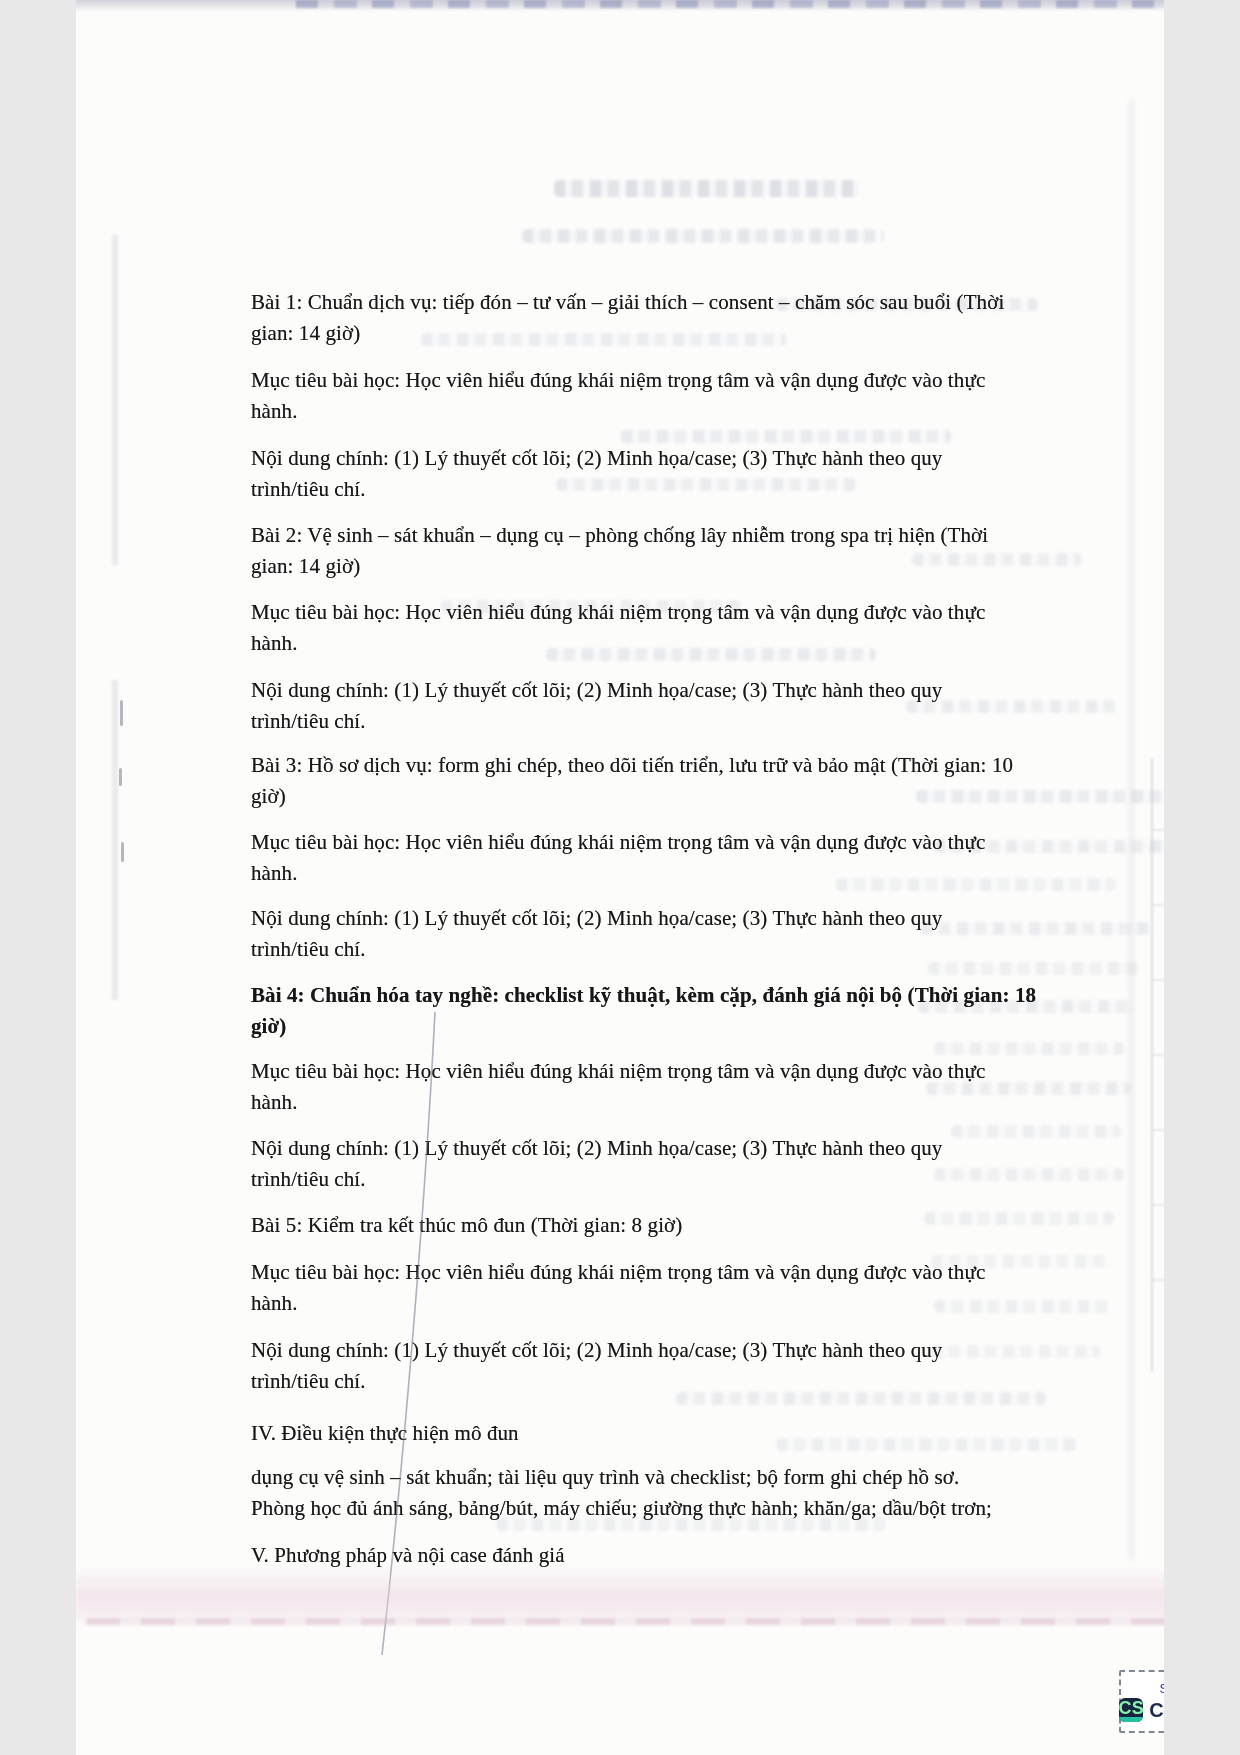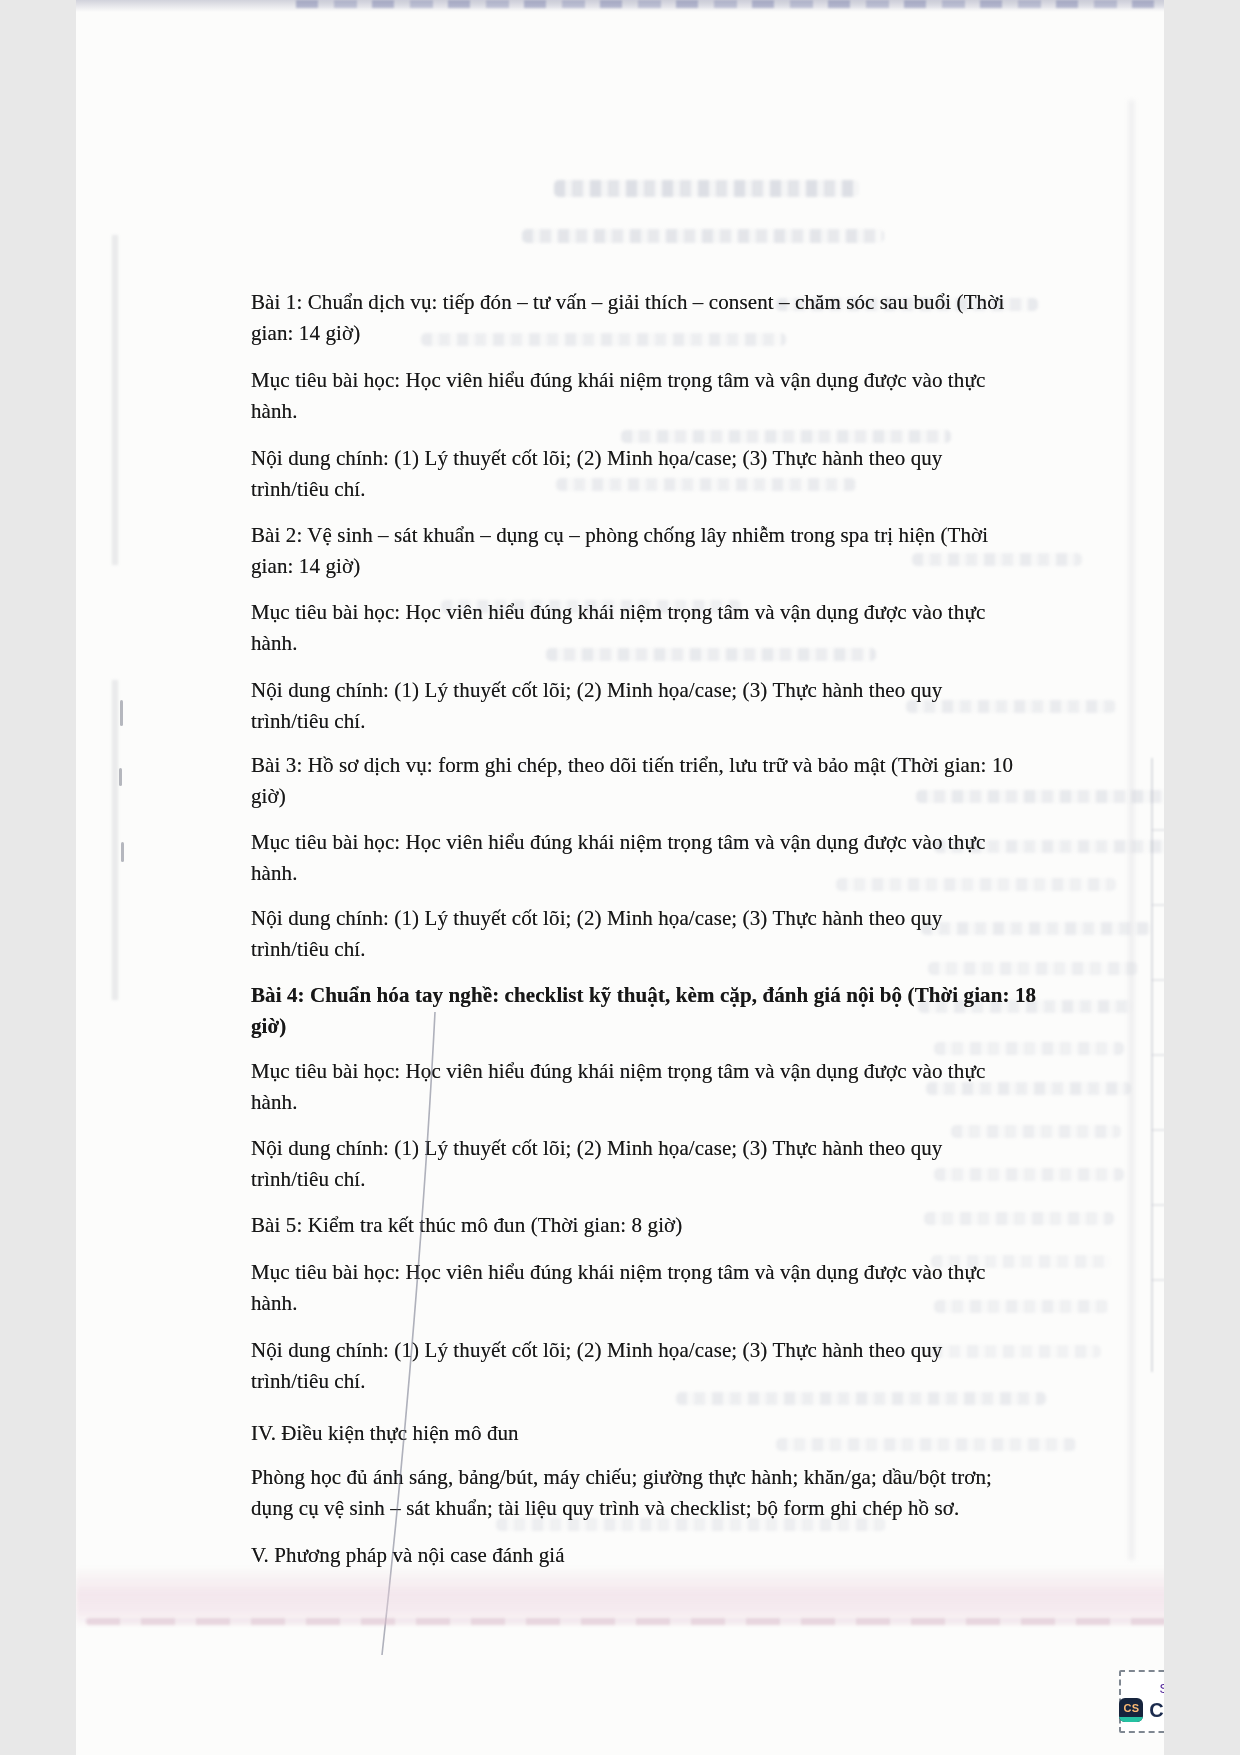--- a/index.html
+++ b/index.html
@@ -64,21 +64,21 @@
     border:2px dashed #7f8791; border-radius:2px;
     display:flex; flex-direction:column; align-items:center; justify-content:center;
     gap:3px; font-family:"Liberation Sans","DejaVu Sans",sans-serif;
   }
   .badge-top { color:#4c1d95; font-size:13px; letter-spacing:.4px; line-height:1; }
   .badge-row { display:flex; align-items:center; gap:6px; line-height:1; }
   .cs-logo {
     position:relative; width:24px; height:24px; background:#16243d; border-radius:6px;
     display:flex; align-items:center; justify-content:center; overflow:hidden; flex:0 0 auto;
   }
-  .cs-logo-letters { color:#fdba74; font-weight:bold; font-size:11px; margin-top:-3px; letter-spacing:.3px; }
+  .cs-logo-letters { color:#86efac; font-weight:bold; font-size:18px; margin-top:-3px; letter-spacing:.3px; }
   .cs-logo-teal { position:absolute; bottom:0; left:0; width:100%; height:5px; background:#25c2a2; }
   .cs-name { color:#1b2b4d; font-weight:bold; font-size:20px; letter-spacing:.2px; }
   .tm { color:#1b2b4d; font-size:8px; vertical-align:top; position:relative; top:-7px; margin-left:1px; }
 </style>
 </head>
 <body>
 
 <div class="page">
 
   <div class="top-strip"></div>
@@ -174,22 +174,22 @@
     <div>hành.</div>
   </div>
   <div class="para" style="top:1335px;">
     <div>Nội dung chính: (1) Lý thuyết cốt lõi; (2) Minh họa/case; (3) Thực hành theo quy</div>
     <div>trình/tiêu chí.</div>
   </div>
   <div class="para" style="top:1418px;">
     <div>IV. Điều kiện thực hiện mô đun</div>
   </div>
   <div class="para" style="top:1462px;">
+    <div>dụng cụ vệ sinh – sát khuẩn; tài liệu quy trình và checklist; bộ form ghi chép hồ sơ.</div>
     <div>Phòng học đủ ánh sáng, bảng/bút, máy chiếu; giường thực hành; khăn/ga; dầu/bột trơn;</div>
-    <div>dụng cụ vệ sinh – sát khuẩn; tài liệu quy trình và checklist; bộ form ghi chép hồ sơ.</div>
   </div>
   <div class="para" style="top:1540px;">
     <div>V. Phương pháp và nội case đánh giá</div>
   </div>
 
   <svg class="marks-overlay" width="1240" height="1755" viewBox="0 0 1240 1755">
     <path d="M1137 1 L1188 114" stroke="#252b37" stroke-width="3.2" stroke-linecap="round"></path>
     <path d="M1188 114 L1195 163" stroke="rgba(95,100,115,0.38)" stroke-width="2" stroke-linecap="round"></path>
     <path d="M359 1012 C 350 1190 330 1440 306 1655" stroke="rgba(104,108,128,0.52)" stroke-width="1.6" fill="none"></path>
     <g style="filter:blur(1px)">

